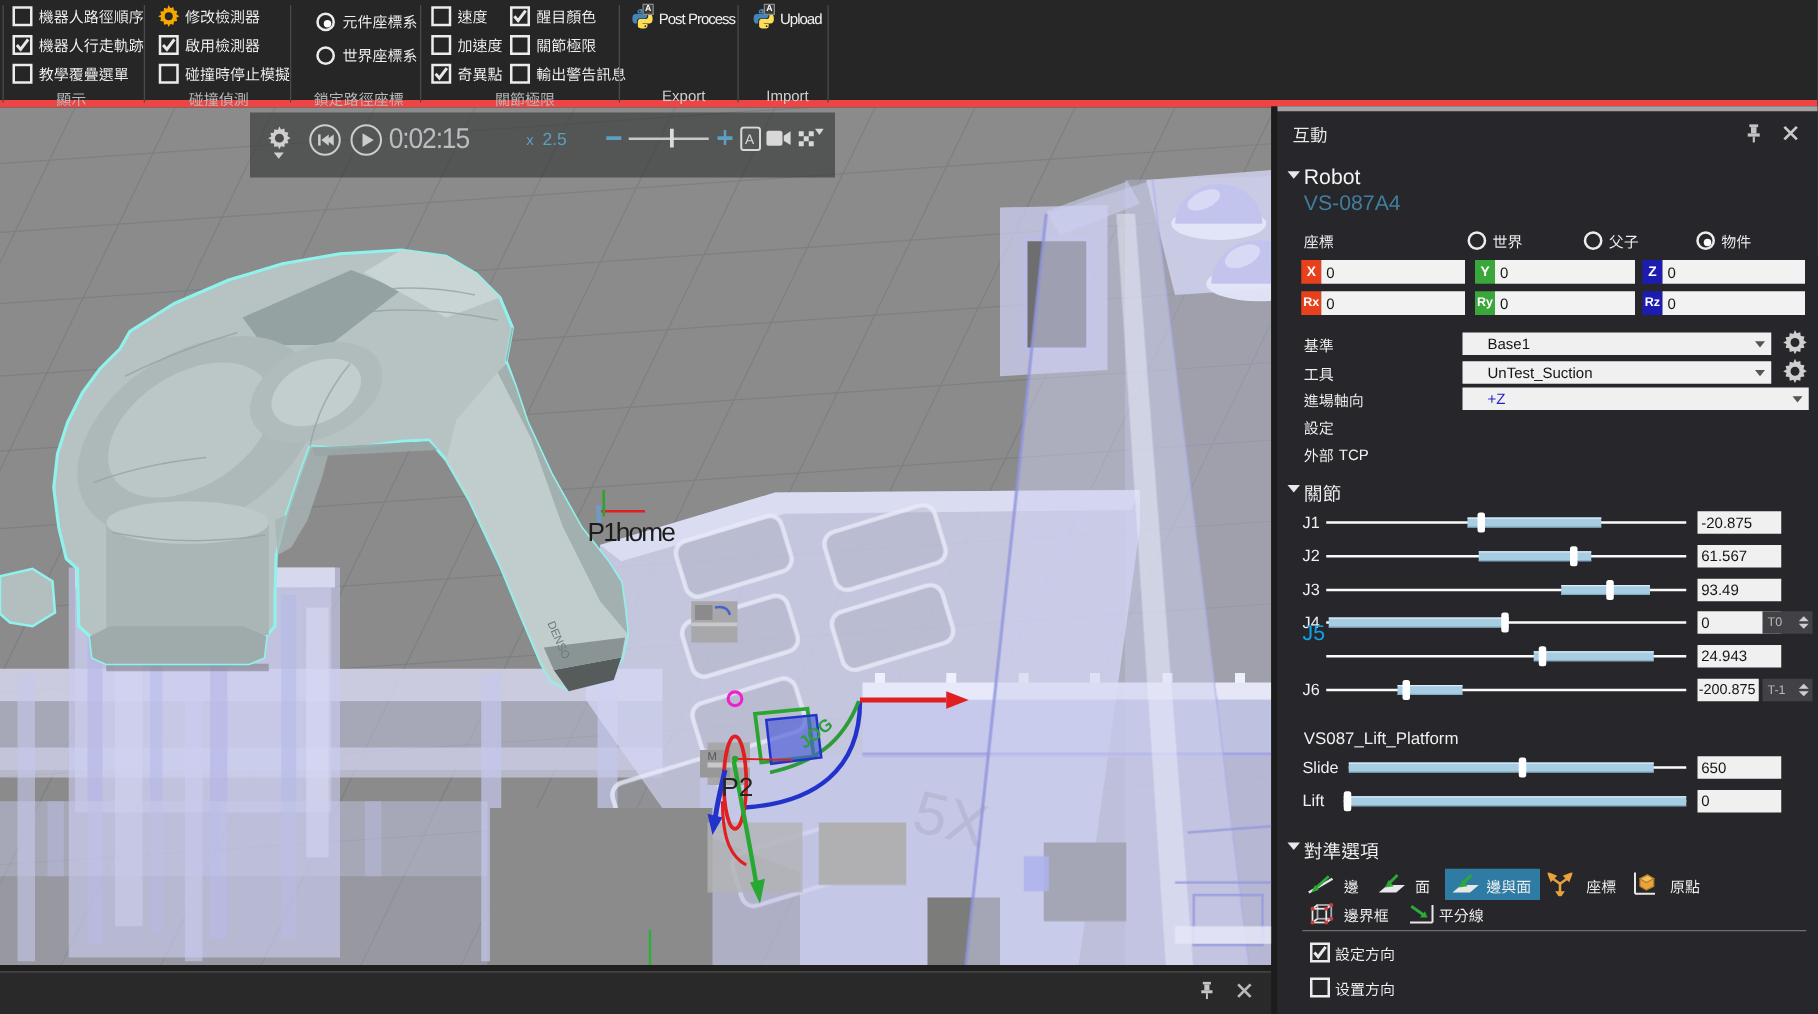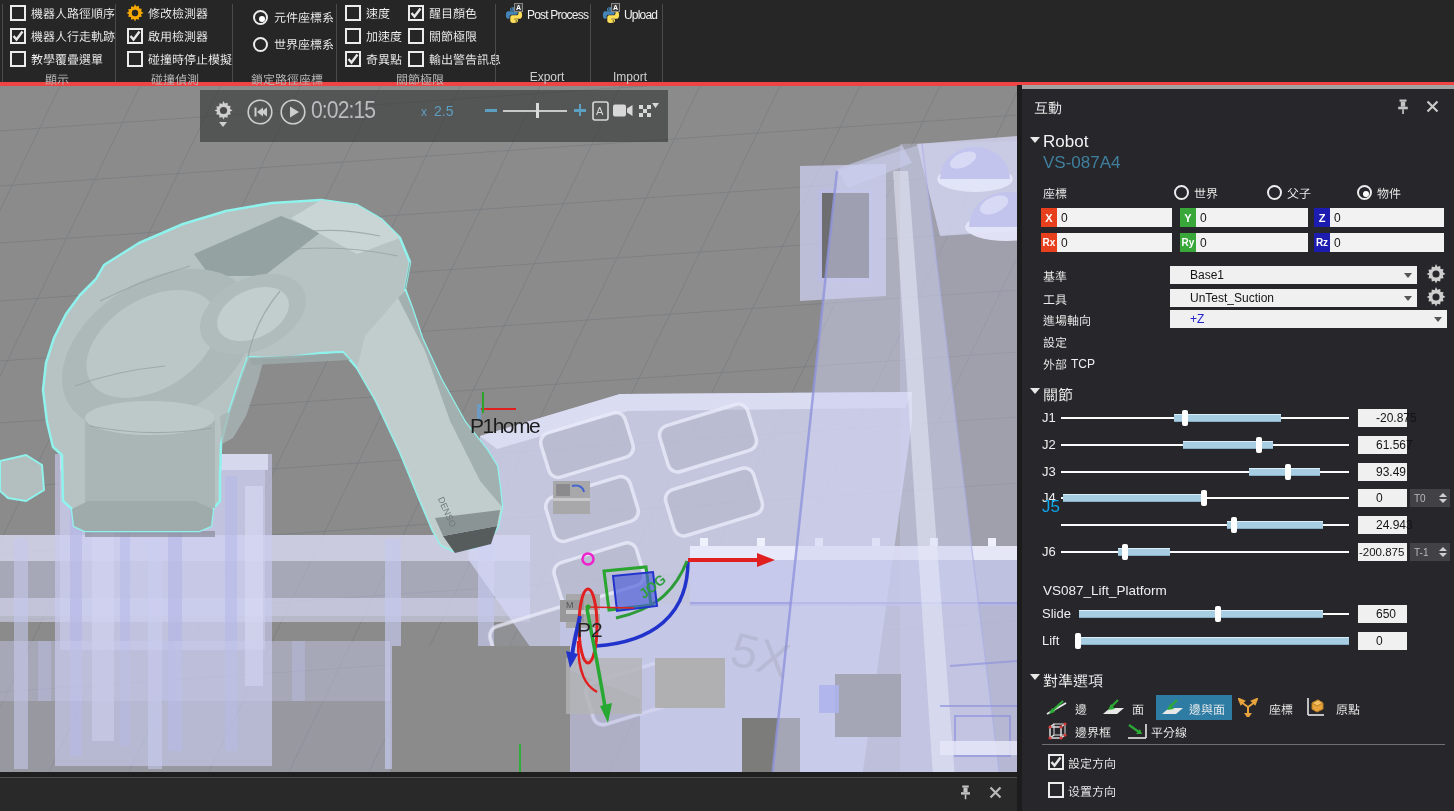--- a/index.html
+++ b/index.html
@@ -1,38 +1,38 @@
 <!DOCTYPE html>
 <html><head><meta charset="utf-8"><style>
 *{margin:0;padding:0;box-sizing:border-box}
 html,body{width:1454px;height:811px;overflow:hidden;background:#262626;font-family:"Liberation Sans",sans-serif}
 #root{position:relative;width:1454px;height:811px}
 .abs{position:absolute}
 svg.cjk{display:block}
 
-#tb{position:absolute;left:0;top:0;width:1454px;height:86px;background:#262626;border-bottom:4px solid #ef4444}
+#tb{position:absolute;left:0;top:0;width:1454px;height:86px;background:#262626;border-bottom:6px solid #ef4444}
 .sep{position:absolute;top:4px;height:78px;width:1px;background:#4b4b4b}
 .cb{position:absolute;width:16px;height:16px;border:2px solid #ececec;background:transparent}
 .cb svg{display:block;margin:0px 0 0 0px}
 .radio{position:absolute;width:15px;height:15px;border:2px solid #ececec;border-radius:50%}
 .radio .dot{position:absolute;left:3.5px;top:3.5px;width:6px;height:6px;border-radius:50%;background:#fff}
 .lbl{position:absolute;display:flex;align-items:center;height:16px}
 .glbl{position:absolute;display:flex;justify-content:center;width:120px}
 
 #rp{position:absolute;left:1022px;top:85px;width:432px;height:726px;background:#27272b;border-top:4px solid #a3a3a3}
 #rp .row{position:absolute;display:flex;align-items:center}
 .tri{width:0;height:0;border-left:5px solid transparent;border-right:5px solid transparent;border-top:6px solid #e8e8e8}
 .field{position:absolute;background:#f2f2f2;color:#141414;font-size:12px;display:flex;align-items:center;padding-left:4px}
 .badge{position:absolute;width:16px;height:19px;color:#fff;font-size:11px;font-weight:bold;display:flex;align-items:center;justify-content:center}
 .dd{position:absolute;height:18px;background:#f0f0f0;color:#141414;font-size:12px;display:flex;align-items:center;padding-left:20px}
 .dd .car{position:absolute;right:5px;top:7px;width:0;height:0;border-left:4.5px solid transparent;border-right:4.5px solid transparent;border-top:5px solid #555}
 .track{position:absolute;height:2px;background:#fbfbfb}
 .sbar{position:absolute;height:8px;background:#a7cde3;border-top:1px solid #d9eef9;border-bottom:1px solid #86aec6}
 .sthumb{position:absolute;width:6px;height:16px;background:#fff;border-radius:2px}
-.vbox{position:absolute;width:49px;height:18px;background:#f0f0f0;color:#141414;font-size:12px;display:flex;align-items:center;padding-left:18px}
+.vbox{position:absolute;width:67px;height:18px;background:#f0f0f0;color:#141414;font-size:12px;display:flex;align-items:center;padding-left:3px}
 .spin{position:absolute;width:40px;height:18px;background:#424246;color:#b9b9b9;font-size:10px;display:flex;align-items:center;padding-left:4px}
 .spin .ar{position:absolute;right:3px;display:flex;flex-direction:column;gap:2px}
 .spin .ar i{width:0;height:0;border-left:4px solid transparent;border-right:4px solid transparent;display:block}
 .spin .ar .up{border-bottom:4px solid #cfcfcf}
 .spin .ar .dn{border-top:4px solid #cfcfcf}
 </style></head><body>
 <div id="root">
 
 <div id="tb">
  <div class="sep" style="left:2px"></div>

